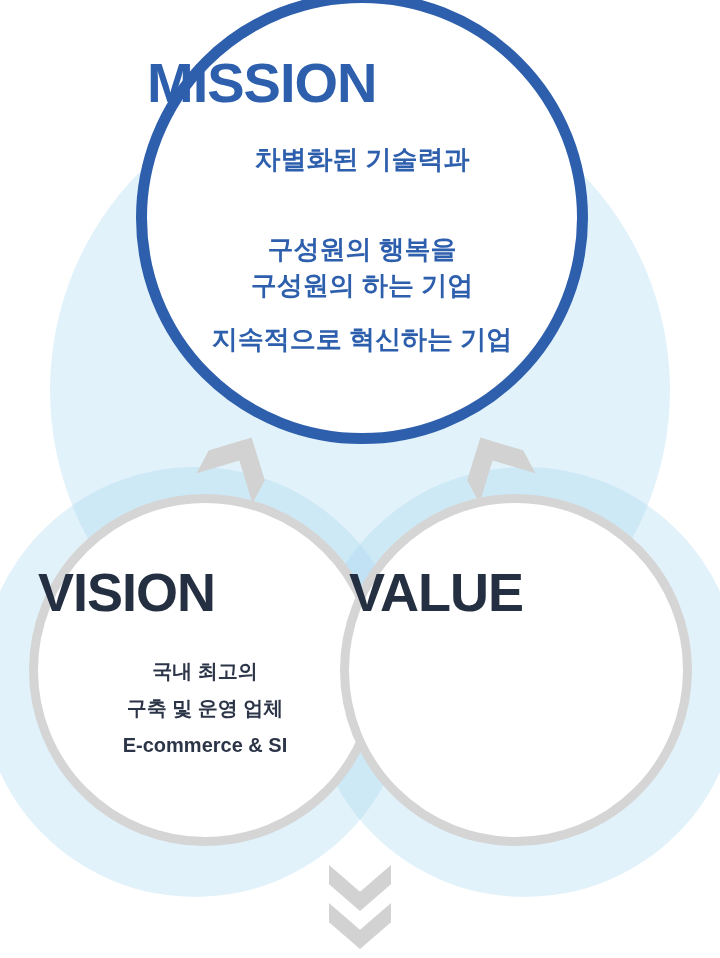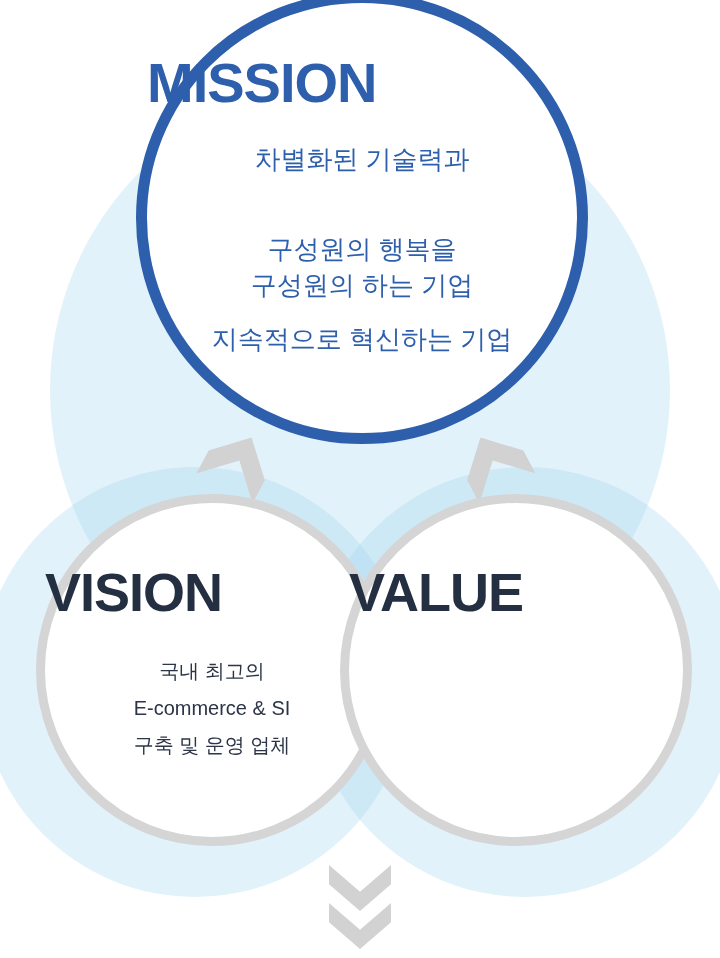--- a/index.html
+++ b/index.html
@@ -9,28 +9,28 @@
   }
   
   .bg-circle{position:absolute;border-radius:50%;background:rgba(160,212,238,0.30);}
   .bg-mission{left:50px;top:80px;width:620px;height:620px;}
   .bg-vision{left:-20px;top:467px;width:430px;height:430px;}
   .bg-value{left:310px;top:467px;width:430px;height:430px;}
 
   
   .circle{position:absolute;background:#ffffff;border-radius:50%;}
   .circle.mission{left:136px;top:-8px;width:430px;height:430px;border:11px solid #2d5fad;}
-  .circle.vision{left:36px;top:494px;width:334px;height:334px;border:9px solid #d5d5d5;}
+  .circle.vision{left:29px;top:494px;width:334px;height:334px;border:9px solid #d5d5d5;}
   .circle.value{left:340px;top:494px;width:334px;height:334px;border:9px solid #d5d5d5;}
 
   .title{position:absolute;left:0;width:100%;text-align:left;font-weight:800;letter-spacing:-1px;line-height:1;}
   .circle.mission .title{top:52px;font-size:56px;color:#2d5fad;}
   .circle.vision .title,.circle.value .title{top:62px;font-size:54px;color:#242f41;}
 
-  .para{position:absolute;left:0;width:100%;text-align:center;font-weight:400;}
+  .para{position:absolute;left:0;width:100%;text-align:center;font-weight:700;}
   .circle.mission .para{color:#2d5fad;font-size:26px;line-height:36px;}
   .m-p1{top:138px;}
   .m-p2{top:228px;}
   .m-p3{top:318px;}
   .circle.vision .para,.circle.value .para{color:#2b3547;font-size:20px;line-height:37px;}
   .v-body{top:150px;}
 
   
   .chev{position:absolute;background:#d2d2d2;}
   .chev.up{width:64px;height:58px;
@@ -51,22 +51,22 @@
   <div class="bg-circle bg-vision"></div>
   <div class="bg-circle bg-value"></div>
 
   <div class="chev up left"></div>
   <div class="chev up right"></div>
 
   <div class="circle vision">
     <div class="title">VISION</div>
     <div class="para v-body">
       <div>국내 최고의</div>
+      <div>구축 및 운영 업체</div>
       <div>E-commerce &amp; SI</div>
-      <div>구축 및 운영 업체</div>
     </div>
   </div>
 
   <div class="circle value">
     <div class="title">VALUE</div>
   </div>
 
   <div class="circle mission">
     <div class="title">MISSION</div>
     <div class="para m-p1">

